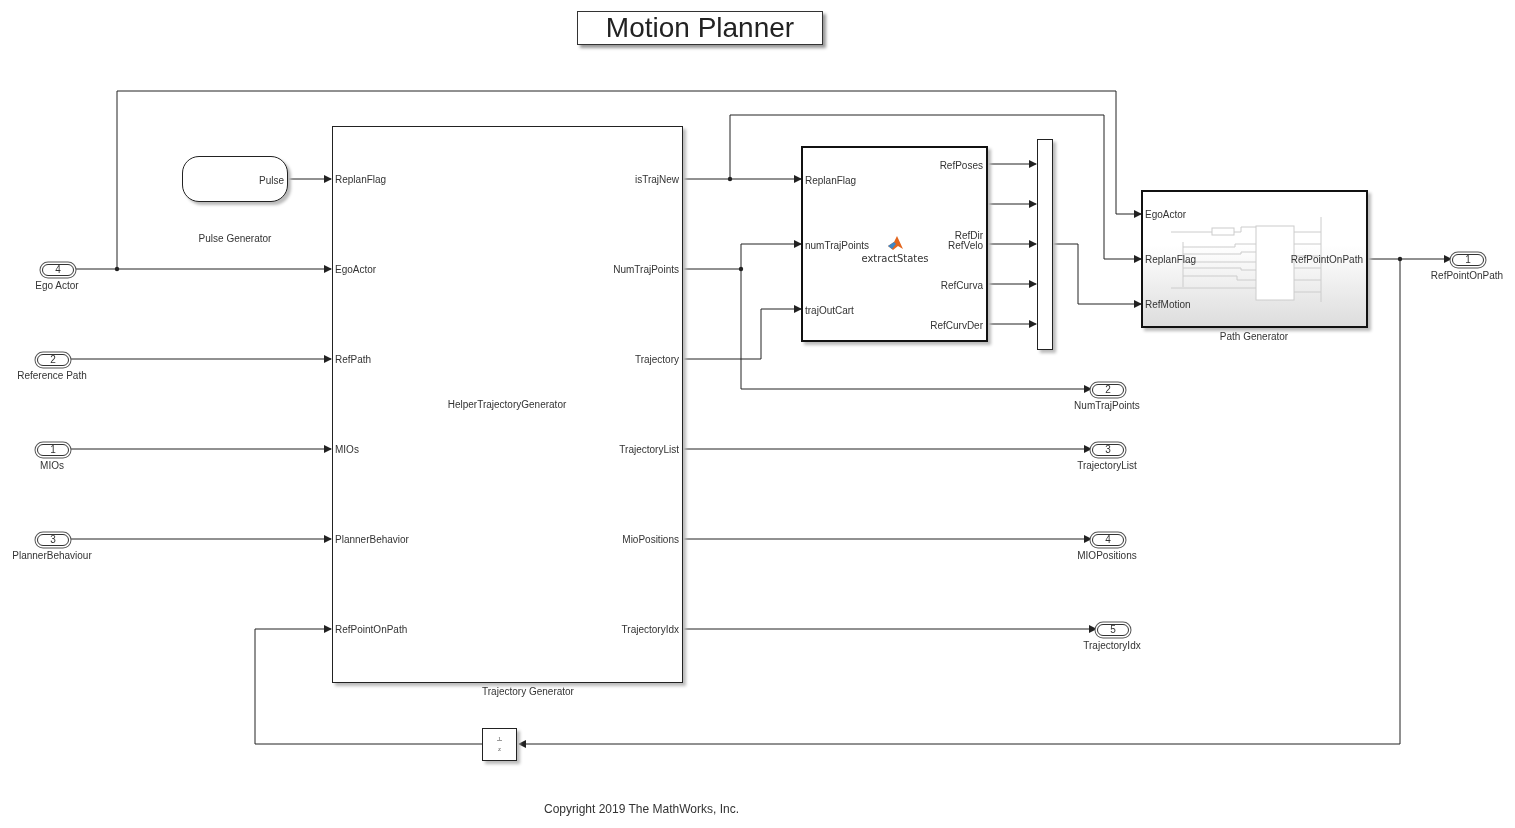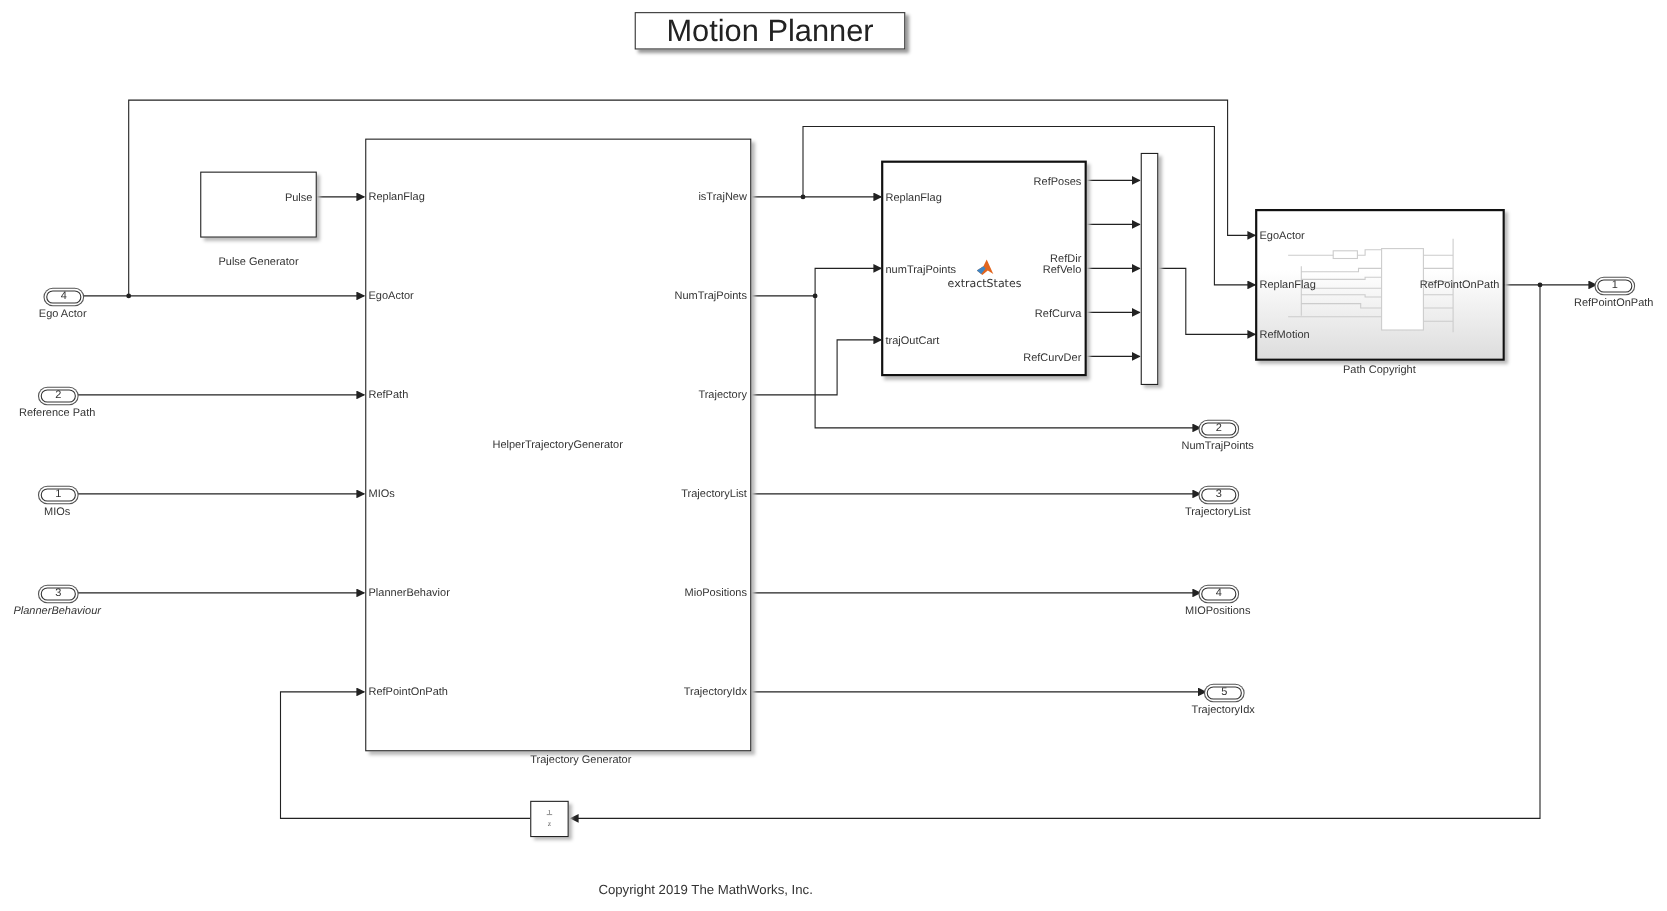--- a/index.html
+++ b/index.html
@@ -71,23 +71,23 @@
 
 <div class="title">Motion Planner</div>
 
 <div class="port" style="left:42px;top:264px;">4</div>
 <div class="lbl c" style="left:57px;top:280px;">Ego Actor</div>
 <div class="port" style="left:37px;top:354px;">2</div>
 <div class="lbl c" style="left:52px;top:370px;">Reference Path</div>
 <div class="port" style="left:37px;top:444px;">1</div>
 <div class="lbl c" style="left:52px;top:460px;">MIOs</div>
 <div class="port" style="left:37px;top:534px;">3</div>
-<div class="lbl c" style="left:52px;top:550px;font-style:italic;">PlannerBehaviour</div>
+<div class="lbl c" style="left:52px;top:550px;">PlannerBehaviour</div>
 
-<div class="block" style="left:182px;top:156px;width:106px;height:60px;">
+<div class="block" style="left:182px;top:156px;width:106px;height:46px;border-radius:17px;">
   <div class="lbl r" style="right:3px;top:18px;">Pulse</div>
 </div>
 <div class="lbl c" style="left:235px;top:206px;margin-top:27px;">Pulse Generator</div>
 
 <div class="block" style="left:332px;top:126px;width:351px;height:557px;">
   <div class="lbl" style="left:2px;top:47px;">ReplanFlag</div>
   <div class="lbl" style="left:2px;top:137px;">EgoActor</div>
   <div class="lbl" style="left:2px;top:227px;">RefPath</div>
   <div class="lbl" style="left:2px;top:317px;">MIOs</div>
   <div class="lbl" style="left:2px;top:407px;">PlannerBehavior</div>
@@ -128,21 +128,21 @@
       <path d="M8,20 H49 M71,20 H78 V15 H93"></path>
       <path d="M20,30 V75 M20,35 H72 V32 H93 M20,42 H78 V40 H93 M20,50 H93 M20,56 H78 V58 H93 M20,64 H74 V68 H93 M8,76 H93"></path>
       <path d="M131,20 H158 M131,32 H158 M131,44 H158 M131,56 H158 M131,68 H158 M131,80 H158 M158,5 V90"></path>
     </g>
   </svg>
   <div class="lbl" style="left:2px;top:17px;">EgoActor</div>
   <div class="lbl" style="left:2px;top:62px;">ReplanFlag</div>
   <div class="lbl" style="left:2px;top:107px;">RefMotion</div>
   <div class="lbl r" style="right:3px;top:62px;">RefPointOnPath</div>
 </div>
-<div class="lbl c" style="left:1254px;top:331px;">Path Copyright</div>
+<div class="lbl c" style="left:1254px;top:331px;">Path Generator</div>
 
 <div class="port" style="left:1452px;top:254px;">1</div>
 <div class="lbl c" style="left:1467px;top:270px;">RefPointOnPath</div>
 <div class="port" style="left:1092px;top:384px;">2</div>
 <div class="lbl c" style="left:1107px;top:400px;">NumTrajPoints</div>
 <div class="port" style="left:1092px;top:444px;">3</div>
 <div class="lbl c" style="left:1107px;top:460px;">TrajectoryList</div>
 <div class="port" style="left:1092px;top:534px;">4</div>
 <div class="lbl c" style="left:1107px;top:550px;">MIOPositions</div>
 <div class="port" style="left:1097px;top:624px;">5</div>

